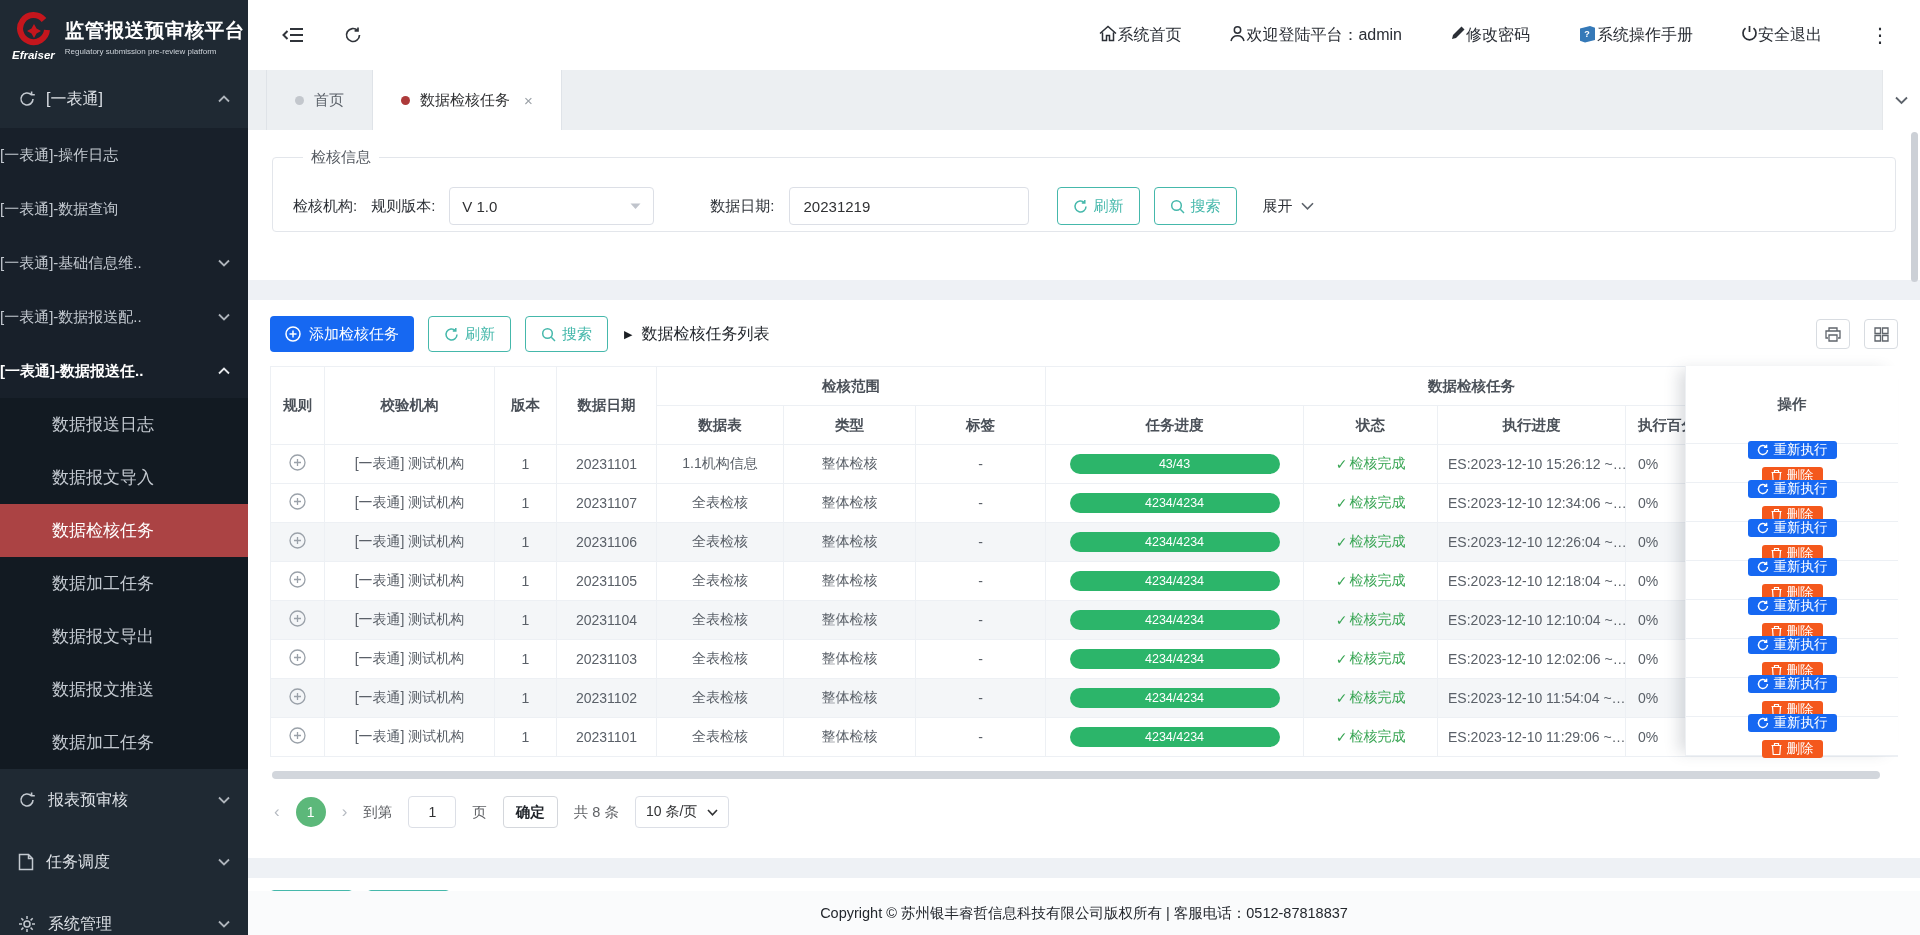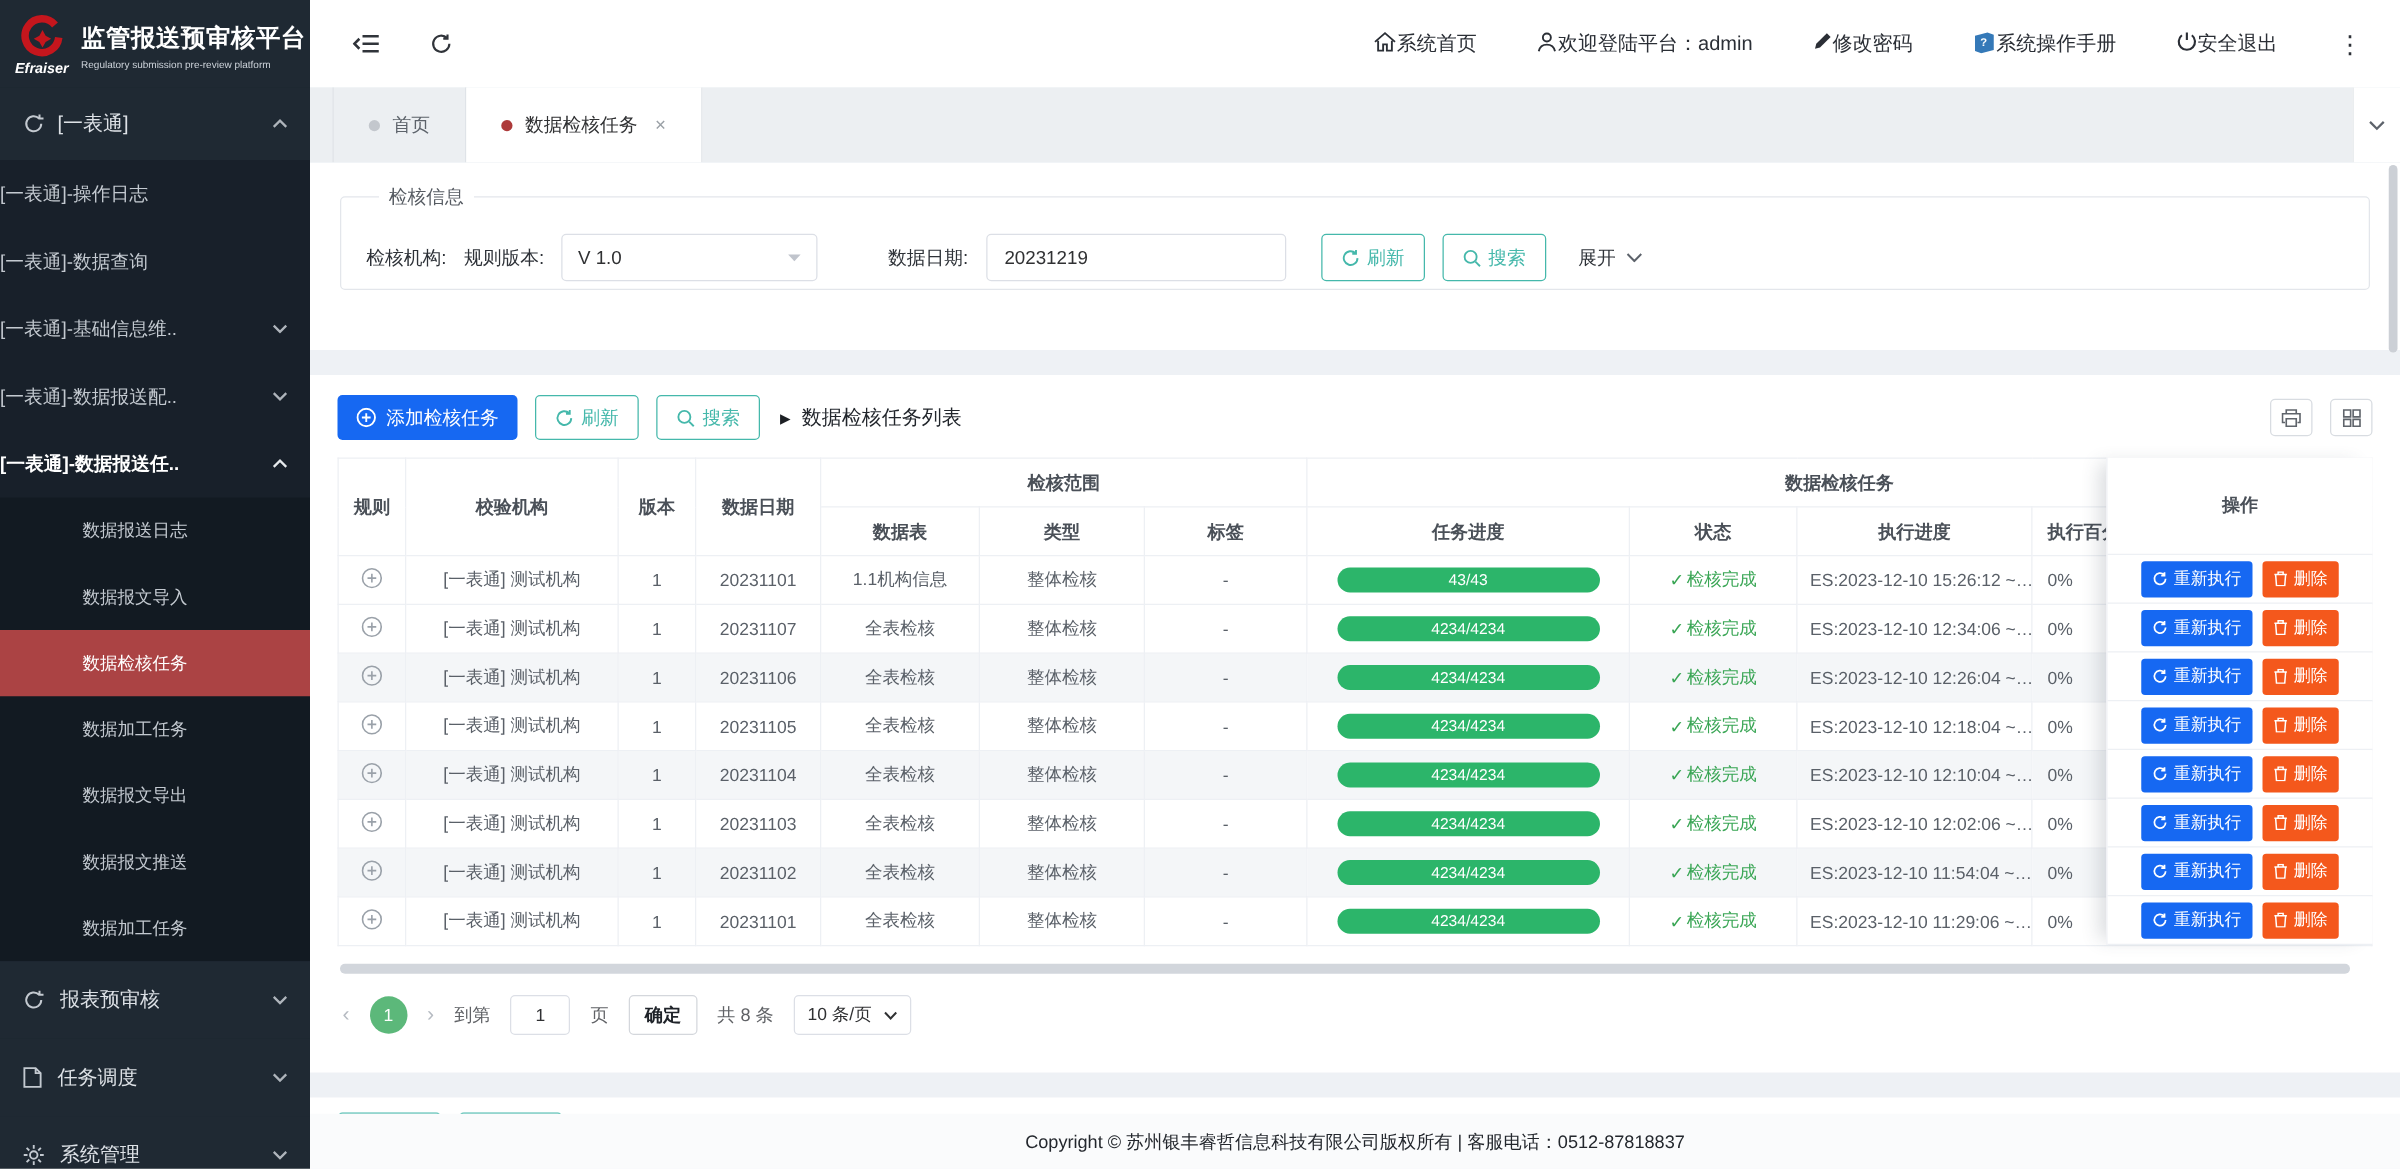--- a/index.html
+++ b/index.html
@@ -16,21 +16,21 @@
   .logo-title { color:#fff; font-weight:bold; font-size:19.5px; letter-spacing:.5px; white-space:nowrap; }
   .logo-sub { color:#cdd3da; font-size:8px; margin-top:3px; white-space:nowrap; }
   .menu { flex:1; overflow:hidden; }
   .mi { display:flex; align-items:center; cursor:pointer; }
   .mi .chev { margin-left:auto; margin-right:18px; display:flex; }
   .mi-root { height:58px; padding-left:18px; gap:10px; font-size:16px; color:#dde1e6; background:#1f2933; }
   .grp1 { background:#18202a; }
   .mi-l1 { height:54px; font-size:15px; color:#c3c9d0; }
   .mi-l1.parent-open { color:#ffffff; font-weight:bold; }
   .grp2 { background:#121a22; }
-  .mi-l2 { height:53px; padding-left:66px; font-size:14px; color:#c3c9d0; }
+  .mi-l2 { height:53px; padding-left:52px; font-size:17px; color:#c3c9d0; }
   .mi-l2.active { background:#ab4344; color:#fff; }
   .mi-bottom { height:62px; padding-left:18px; gap:12px; font-size:16px; color:#dde1e6; background:#1f2933; }
   .sicon { display:flex; color:#b7bec6; }
 
   
   .main { flex:1; display:flex; flex-direction:column; min-width:0; }
   .header { height:70px; background:#fff; display:flex; align-items:center; padding:0 30px 0 34px; }
   .h-left { display:flex; align-items:center; gap:40px; color:#30343a; }
   .h-right { margin-left:auto; display:flex; align-items:center; gap:48px; font-size:16px; color:#2b2f36; }
   .h-item { display:flex; align-items:flex-start; gap:0; cursor:pointer; white-space:nowrap; }
@@ -83,21 +83,21 @@
   tbody td { font-size:14px; color:#5a6068; }
   tbody tr:nth-child(2n+3) { background:#f4f6f8; }
   .th-clip, .td-pct { text-align:left; padding-left:12px; }
   .td-exec { text-align:left; padding:0 10px; }
   .pill { width:210px; height:20px; border-radius:10px; background:#2cb56a; color:#fff; font-size:12.5px; display:flex; align-items:center; justify-content:center; margin:0 auto; }
   .status-ok { color:#3aa655; font-size:14px; display:inline-flex; align-items:center; gap:2px; }
   .expand-ic { display:inline-flex; color:#9aa1a9; cursor:pointer; }
 
   .action-col { position:absolute; top:0; right:0; width:213px; height:390px; background:#fff; border-left:1px solid #eef0f3; box-shadow:-10px 0 14px -4px rgba(55,65,85,.18); }
   .action-head { height:78px; display:grid; place-items:center; font-size:14.5px; font-weight:bold; color:#4a5058; border-bottom:1px solid #edf0f4; }
-  .action-row { height:39px; display:flex; align-items:center; justify-content:center; gap:8px; border-bottom:1px solid #edf0f4; }
+  .action-row { height:39px; display:flex; align-items:center; justify-content:center; gap:8px; border-bottom:1px solid #edf0f4;flex-direction:column; }
   .btn-rerun { height:29px; padding:0 9px; background:#1668f2; border:none; border-radius:3px; color:#fff; font-size:13.5px; display:inline-flex; align-items:center; gap:5px; cursor:pointer; font-family:inherit; }
   .btn-del { height:29px; padding:0 9px; background:#f4581c; border:none; border-radius:3px; color:#fff; font-size:13.5px; display:inline-flex; align-items:center; gap:5px; cursor:pointer; font-family:inherit; }
 
   .hscroll { height:8px; margin:14px 2px 0; position:relative; }
   .hthumb { position:absolute; left:0; top:0; height:8px; width:99%; background:#d2d6dc; border-radius:4px; cursor:pointer; }
 
   .pager { display:flex; align-items:center; gap:16px; height:66px; padding:0 4px; font-size:14.5px; color:#606266; }
   .pg-arrow { color:#b6bbc2; font-size:17px; cursor:pointer; }
   .pg-cur { width:30px; height:30px; border-radius:50%; background:#5cb87a; color:#fff; display:grid; place-items:center; font-size:14px; cursor:pointer; }
   .goto-input { width:48px; height:32px; border:1px solid #dcdfe6; border-radius:4px; text-align:center; font-size:14px; font-family:inherit; color:#303133; }

